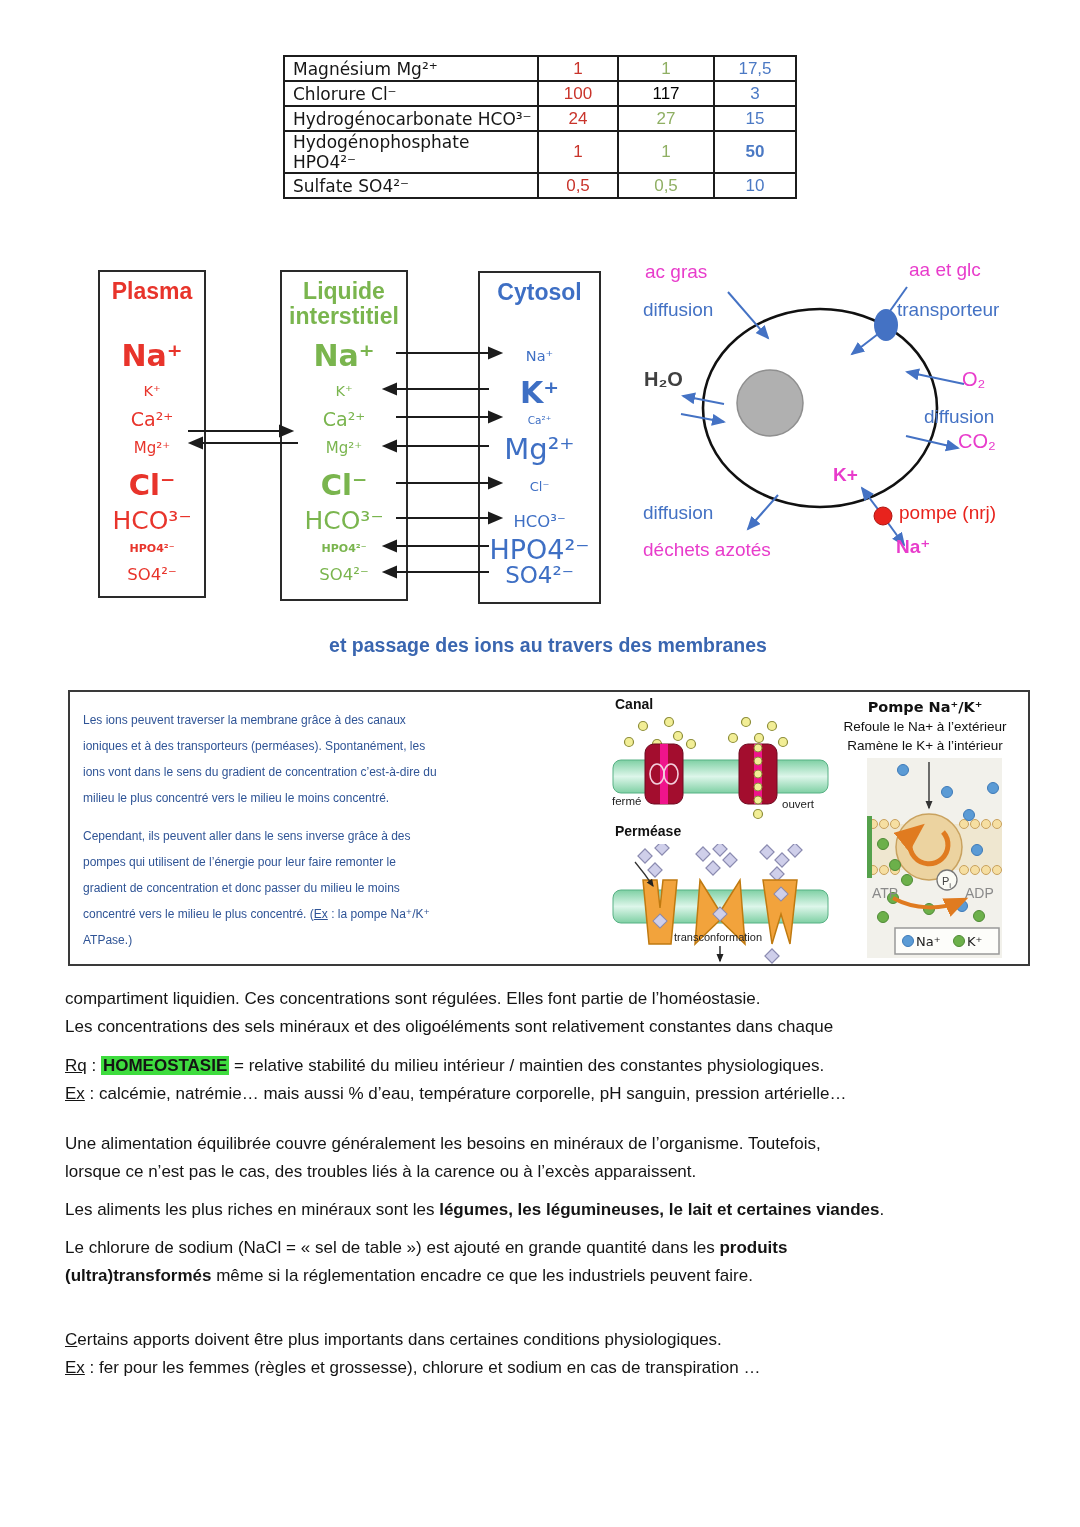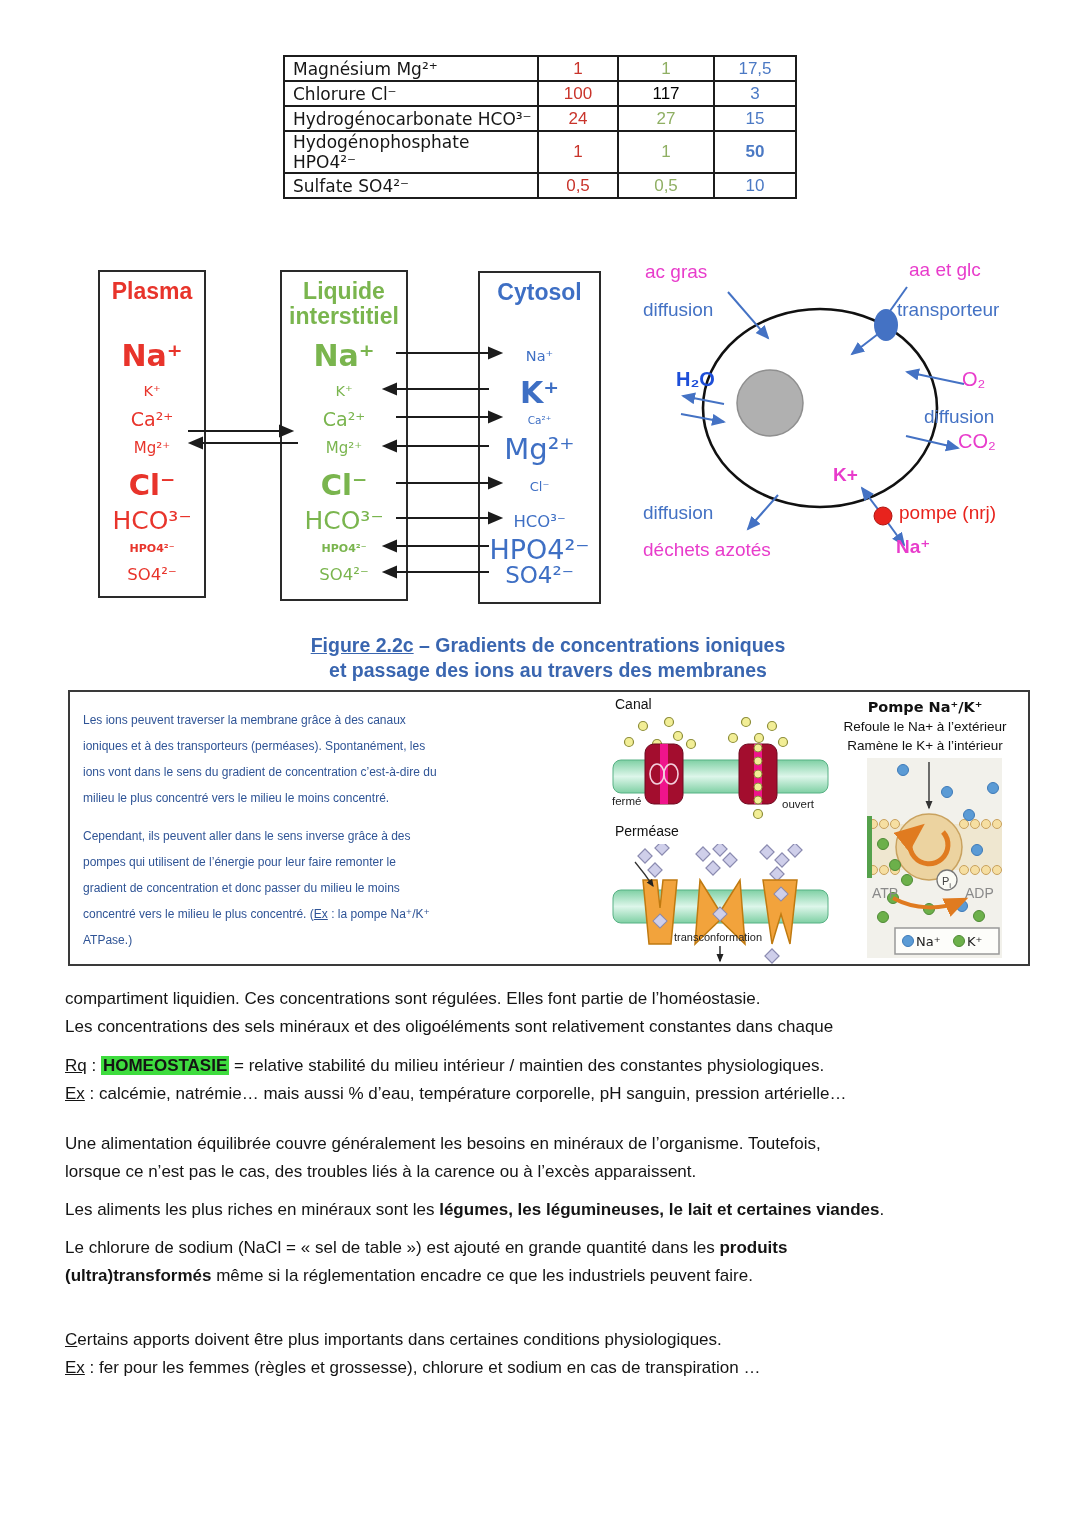--- a/index.html
+++ b/index.html
@@ -30,21 +30,21 @@
     color:#3a66b0;font-weight:700;font-size:19.5px;line-height:25px;}
   .caption .fig-u{text-decoration:underline;}
 
   
   .mem-box{position:absolute;left:68px;top:690px;width:962px;height:276px;
     border:2px solid #3a3a3a;box-sizing:border-box;background:#fff;}
   .mem-text{position:absolute;left:13px;top:15px;width:520px;color:#2f5496;font-size:12px;}
   .mline{line-height:26px;white-space:nowrap;}
   .mgap{height:12px;}
   .u{text-decoration:underline;}
-  .ill-title{position:absolute;font-weight:400;font-size:14px;color:#111;white-space:nowrap;}
+  .ill-title{position:absolute;font-weight:700;font-size:14px;color:#111;white-space:nowrap;}
   .ill-label{position:absolute;font-size:11.5px;color:#222;white-space:nowrap;}
   .mem-box svg{position:absolute;}
   .pompe-head{position:absolute;left:762px;top:5px;width:186px;text-align:center;color:#111;}
   .pompe-head .t1{font-weight:700;font-size:14.5px;line-height:20px;font-family:"DejaVu Sans",sans-serif;}
   .pompe-head .t2{font-size:13.5px;line-height:19px;}
 
   
   .bp{position:absolute;left:65px;width:980px;font-size:17px;line-height:28px;color:#141414;white-space:nowrap;}
   .hl{background:#3edc3e;font-weight:700;padding:0 2px;}
   .b{font-weight:700;}
@@ -164,23 +164,20 @@
       <line x1="286" y1="181" x2="338" y2="193" marker-end="url(#mBlue)"></line>
       <line x1="158" y1="240" x2="128" y2="274" marker-end="url(#mBlue)"></line>
       <line x1="263" y1="261" x2="242" y2="233" marker-end="url(#mBlue)"></line>
       <line x1="263" y1="261" x2="284" y2="290" marker-end="url(#mBlue)"></line>
     </g>
     <ellipse cx="266" cy="70" rx="12" ry="16" fill="#4472c4"></ellipse>
     <circle cx="263" cy="261" r="9" fill="#e8231d" stroke="#b01510" stroke-width="1"></circle>
   </svg>
 
   <div class="caption">
-    <div>
-      <span class="fig-u">Figure 2.2c</span><span> – Gradients de concentrations ioniques</span>
-    </div>
     <div>et passage des ions au travers des membranes</div>
   </div>
 
   <div class="mem-box">
     <div class="mem-text">
       <div class="mline">Les ions peuvent traverser la membrane grâce à des canaux</div>
       <div class="mline">ioniques et à des transporteurs (perméases). Spontanément, les</div>
       <div class="mline">ions vont dans le sens du gradient de concentration c’est-à-dire du</div>
       <div class="mline">milieu le plus concentré vers le milieu le moins concentré.</div>
       <div class="mgap"></div>
@@ -362,21 +359,21 @@
   </div>
   <div class="bp" style="top:1326px;">
     <div><span class="u">C</span><span>ertains apports doivent être plus importants dans certaines conditions physiologiques.</span></div>
     <div><span class="u">Ex</span><span> :  fer pour les femmes (règles et grossesse), chlorure et sodium en cas de transpiration …</span></div>
   </div>
 
 <span class="cell-label" style="left: 645px; top: 262px; color: rgb(232, 60, 203);">ac gras</span>
     <span class="cell-label" style="left: 643px; top: 300px; color: rgb(68, 114, 196);">diffusion</span>
     <span class="cell-label" style="left: 901px; top: 260px; color: rgb(232, 60, 203); margin-left: 8px;">aa et glc</span>
     <span class="cell-label" style="left: 897px; top: 300px; color: rgb(68, 114, 196);">transporteur</span>
-    <span class="cell-label" style="left: 644px; top: 369px; color: #1d4ed8; font-weight: 700; font-size: 20px; margin-left: 32px;">H₂O</span>
+    <span class="cell-label" style="left: 644px; top: 369px; color: #404040; font-weight: 700; font-size: 20px;">H₂O</span>
     <span class="cell-label" style="left: 962px; top: 369px; color: rgb(232, 60, 203); font-size: 20px;">O₂</span>
     <span class="cell-label" style="left: 924px; top: 407px; color: rgb(68, 114, 196);">diffusion</span>
     <span class="cell-label" style="left: 958px; top: 431px; color: rgb(232, 60, 203); font-size: 20px;">CO₂</span>
     <span class="cell-label" style="left: 833px; top: 465px; color: rgb(232, 60, 203); font-weight: 700;">K+</span>
     <span class="cell-label" style="left: 899px; top: 503px; color: rgb(232, 35, 29);">pompe (nrj)</span>
     <span class="cell-label" style="left: 896px; top: 537px; color: rgb(232, 60, 203); font-weight: 700;">Na⁺</span>
     <span class="cell-label" style="left: 643px; top: 503px; color: rgb(68, 114, 196);">diffusion</span>
     <span class="cell-label" style="left: 643px; top: 540px; color: rgb(232, 60, 203);">déchets azotés</span>
   </div>
 

